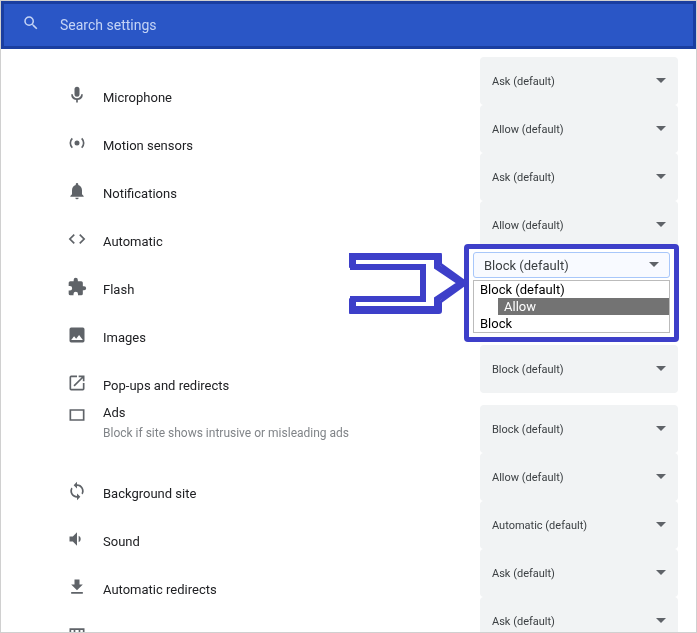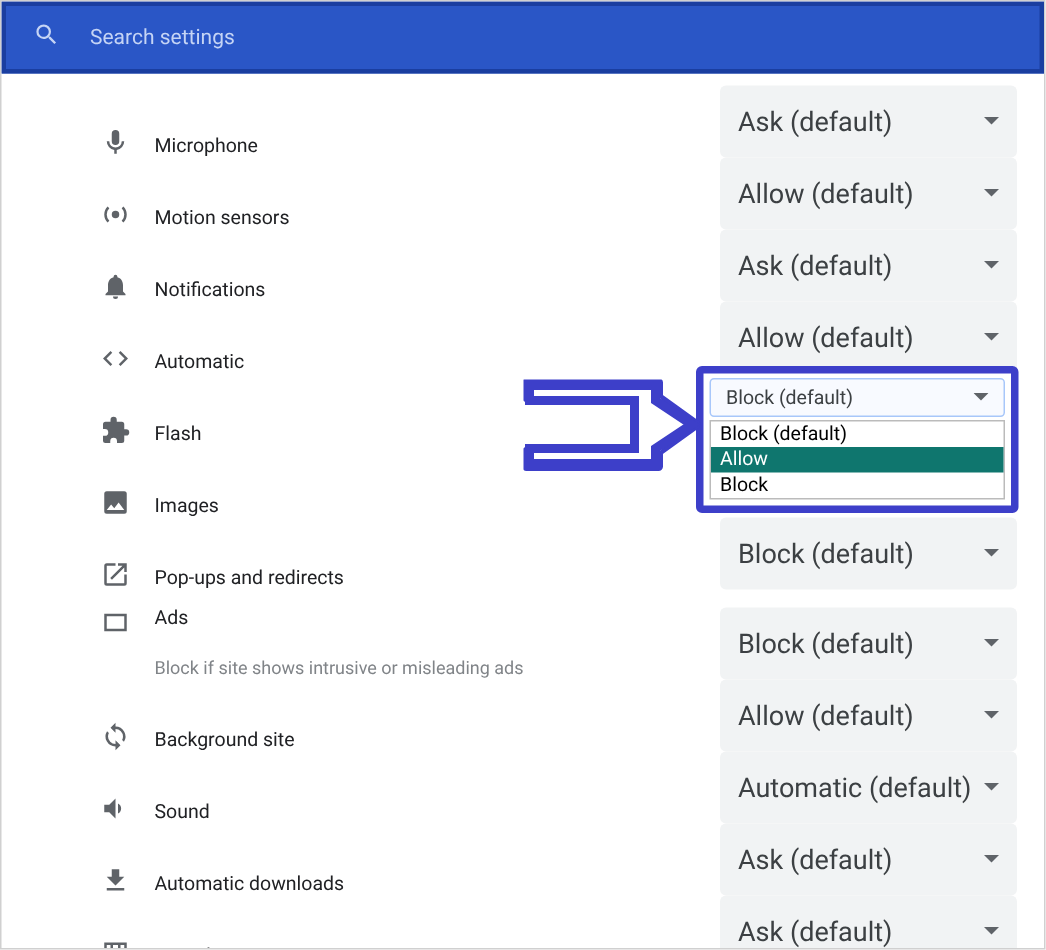--- a/index.html
+++ b/index.html
@@ -8,30 +8,30 @@
   .search-bar svg { width: 18px; height: 18px; fill: #c5d4f5; }
   .search-bar input { background: transparent; border: none; outline: none; margin-left: 20px; color: #c5d4f5; font-size: 14px; width: 100%; }
   .search-bar input::placeholder { color: #c5d4f5; }
   .content { padding: 8px 0 0 0; position: relative; }
   .row { display: flex; align-items: flex-end; height: 48px; padding: 0 18px 0 66px; }
   .row.tall { height: 60px; align-items: flex-start; padding-top: 12px; }
   .row .icon { width: 20px; height: 20px; display: flex; align-items: center; justify-content: center; color: #5f6368; margin-right: 16px; flex-shrink: 0; }
   .row .icon svg { width: 20px; height: 20px; fill: #5f6368; }
   .row .label-group { flex: 1; }
   .row .label { font-size: 13px; color: #202124; }
-  .row .sublabel { font-size: 12px; color: #808488; margin-top: 18px; }
-  .dropdown { width: 198px; height: 48px; background: #f1f3f4; border: none; border-radius: 4px; display: flex; align-items: center; justify-content: space-between; padding: 0 12px; font-size: 18px; color: #3c4043; cursor: pointer; flex-shrink: 0; }
+  .row .sublabel { font-size: 12px; color: #808488; margin-top: 6px; }
+  .dropdown { width: 198px; height: 48px; background: #f1f3f4; border: none; border-radius: 4px; display: flex; align-items: center; justify-content: space-between; padding: 0 12px; font-size: 11px; color: #3c4043; cursor: pointer; flex-shrink: 0; }
   .dropdown svg { width: 10px; height: 10px; fill: #5f6368; }
   .spacer-dd { width: 198px; height: 32px; flex-shrink: 0; }
   .highlight-box { position: absolute; left: 463px; top: 195px; width: 215px; height: 98px; border: 5px solid #3d3fc9; border-radius: 4px; background: #fff; z-index: 10; }
   .hb-select { margin: 3px 4px 0 4px; height: 26px; border: 1px solid #a8c7fa; border-radius: 3px; background: #f8faff; display: flex; align-items: center; justify-content: space-between; padding: 0 10px; font-size: 13px; color: #3c4043; }
   .hb-select svg { width: 10px; height: 10px; fill: #5f6368; }
   .hb-list { margin: 2px 4px 0 4px; border: 1px solid #bbb; background: #fff; font-size: 13px; }
   .hb-opt { padding: 1px 6px; color: #000; }
-  .hb-opt.sel { background: #0f766e; color: #fff; }
+  .hb-opt.sel { background: #737373; color: #fff; margin-left: 24px; }
   .arrow { position: absolute; left: 348px; top: 204px; z-index: 11; }
 </style>
 </head>
 <body>
 
 <div class="search-bar">
   <span>
     <svg viewBox="0 0 24 24">
         <path d="M15.5 14h-.79l-.28-.27A6.471 6.471 0 0016 9.5 6.5 6.5 0 109.5 16c1.61 0 3.09-.59 4.23-1.57l.27.28v.79l5 4.99L20.49 19l-4.99-5zm-6 0C7.01 14 5 11.99 5 9.5S7.01 5 9.5 5 14 7.01 14 9.5 11.99 14 9.5 14z"></path>
       </svg>
@@ -202,21 +202,21 @@
       </div>
   </div>
 
   <div class="row">
     <span class="icon">
         <svg viewBox="0 0 24 24">
           <path d="M19 9h-4V3H9v6H5l7 7 7-7zM5 18v2h14v-2H5z"></path>
         </svg>
       </span>
     <div class="label-group">
-        <div class="label">Automatic downloads</div>
+        <div class="label">Automatic redirects</div>
       </div>
     <div class="dropdown">
         <span>Ask (default)</span>
         <svg viewBox="0 0 10 10">
           <path d="M0 2l5 5 5-5z"></path>
         </svg>
       </div>
   </div>
 
   <div class="row">

